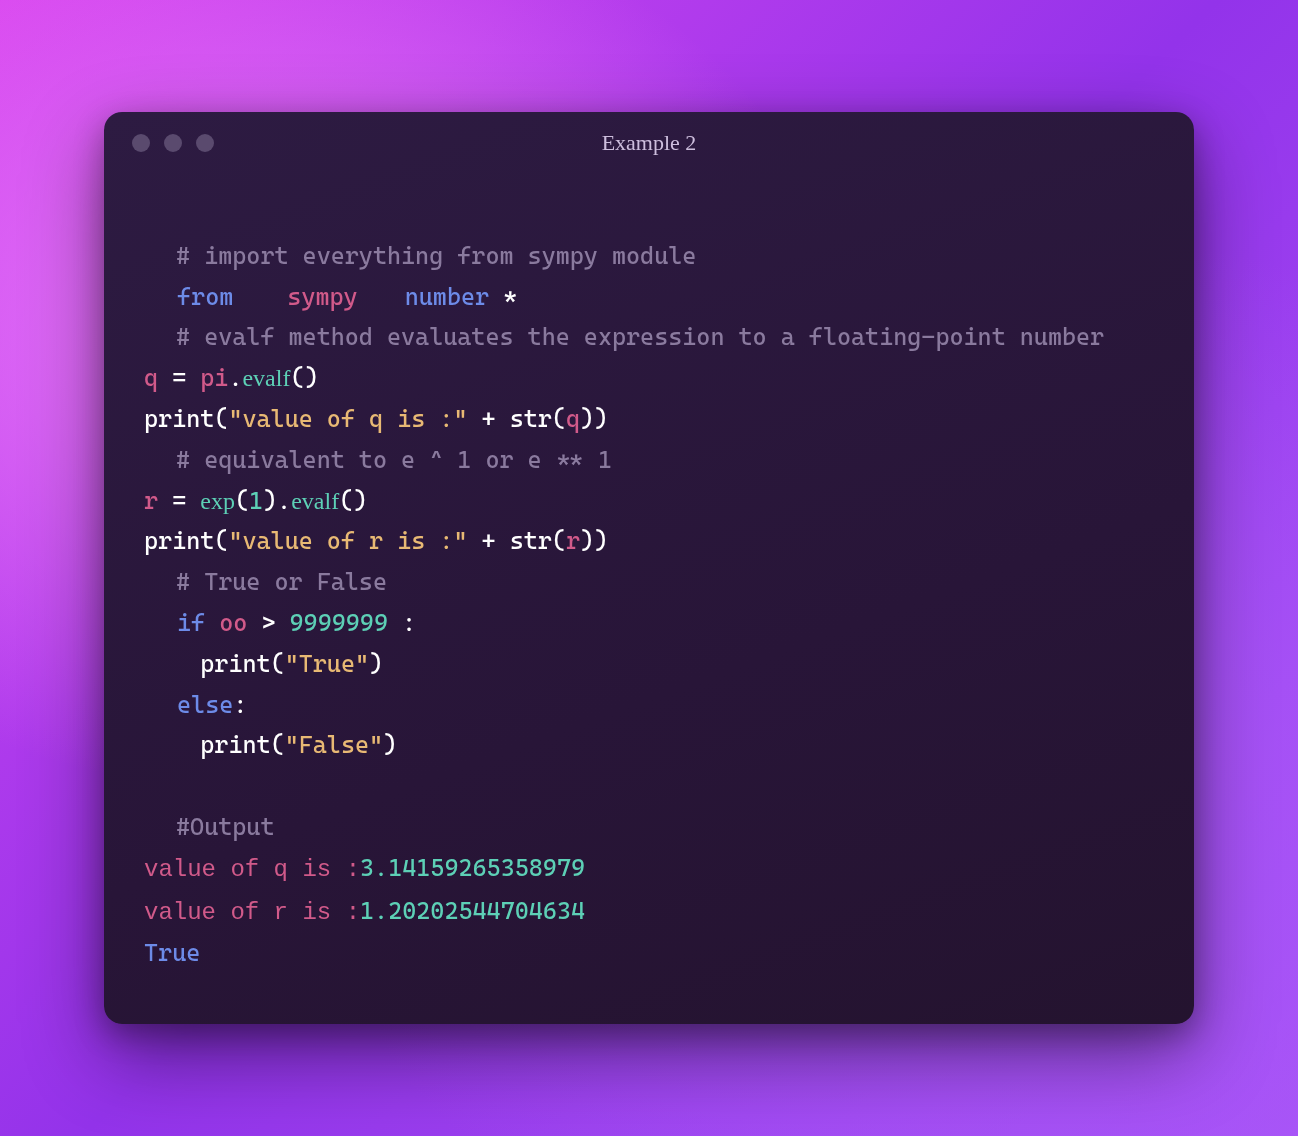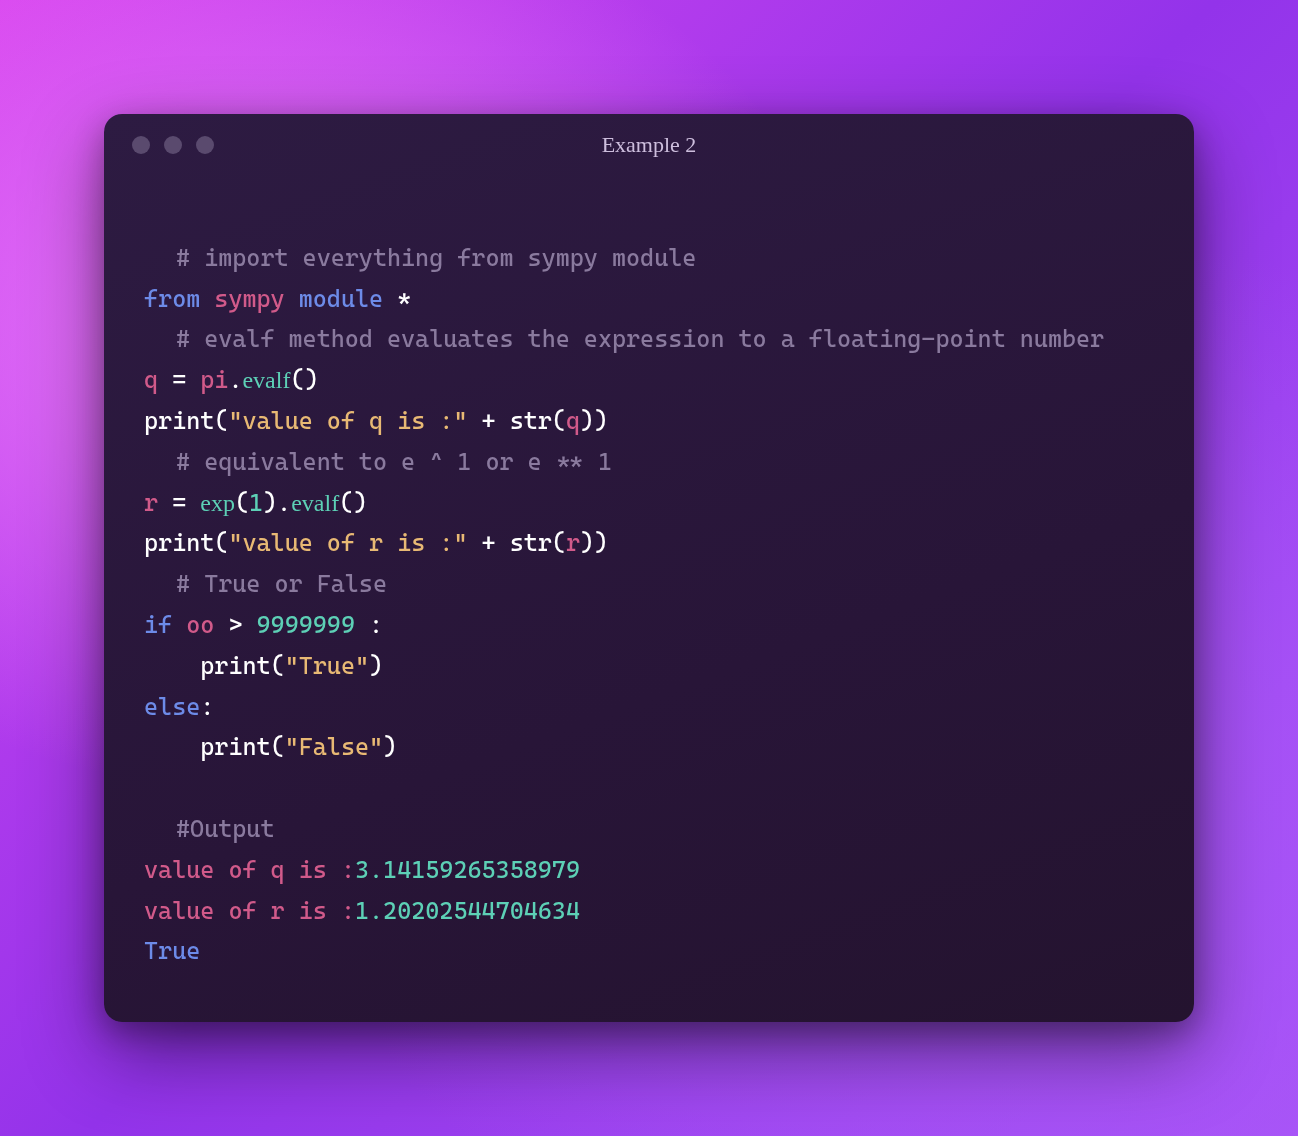--- a/index.html
+++ b/index.html
@@ -51,48 +51,48 @@
     pointer-events: none;
   }
   .code {
     padding: 70px 40px 10px 40px;
     font-size: 24px;
     line-height: 1.7;
     color: #e8e2f0;
     white-space: pre;
   }
   .c-comment { color: #8a7a9e; margin-left: 32px; }
-  .c-keyword { color: #6d8be8; }
-  .c-module  { color: #d15a8a; }
+  .c-keyword { color: #6d8be8; margin-left: 33px; }
+  .c-module  { color: #d15a8a; margin-left: 40px; }
   .c-var     { color: #d15a8a; }
   .c-func    { color: #5dd0b6; font-family: Liberation Serif, serif; }
   .c-string  { color: #e8b974; }
   .c-num     { color: #5dd0b6; }
   .c-op      { color: #ffffff; }
   .c-punct   { color: #ffffff; }
   .c-default { color: #ffffff; }
-  .c-out-lbl { color: #d15a8a; }
+  .c-out-lbl { color: #d15a8a; font-family: Liberation Mono, monospace; }
   .c-out-val { color: #5dd0b6; }
   .c-out-true{ color: #6d8be8; }
 </style>
 </head>
 <body>
 
 <div class="window">
   <div class="titlebar">
     <div class="traffic-lights">
       <div class="dot"></div>
       <div class="dot"></div>
       <div class="dot"></div>
     </div>
     <div class="title">Example 2</div>
   </div>
 
   <div class="code"><span class="c-comment"># import everything from sympy module</span>
-<span class="c-keyword">from</span> <span class="c-module">sympy</span> <span class="c-keyword">module</span> <span class="c-op">*</span>
+<span class="c-keyword">from</span> <span class="c-module">sympy</span> <span class="c-keyword">number</span> <span class="c-op">*</span>
 <span class="c-comment"># evalf method evaluates the expression to a floating-point number</span>
 <span class="c-var">q</span><span class="c-op"> = </span><span class="c-var">pi</span><span class="c-punct">.</span><span class="c-func">evalf</span><span class="c-punct">()</span>
 <span class="c-default">print</span><span class="c-punct">(</span><span class="c-string">"value of q is :"</span><span class="c-op"> + </span><span class="c-default">str</span><span class="c-punct">(</span><span class="c-var">q</span><span class="c-punct">))</span>
 <span class="c-comment"># equivalent to e ^ 1 or e ** 1</span>
 <span class="c-var">r</span><span class="c-op"> = </span><span class="c-func">exp</span><span class="c-punct">(</span><span class="c-num">1</span><span class="c-punct">)</span><span class="c-punct">.</span><span class="c-func">evalf</span><span class="c-punct">()</span>
 <span class="c-default">print</span><span class="c-punct">(</span><span class="c-string">"value of r is :"</span><span class="c-op"> + </span><span class="c-default">str</span><span class="c-punct">(</span><span class="c-var">r</span><span class="c-punct">))</span>
 <span class="c-comment"># True or False</span>
 <span class="c-keyword">if</span><span> </span><span class="c-var">oo</span><span class="c-op"> &gt; </span><span class="c-num">9999999</span><span class="c-punct"> :</span>
 <span>    </span><span class="c-default">print</span><span class="c-punct">(</span><span class="c-string">"True"</span><span class="c-punct">)</span>
 <span class="c-keyword">else</span><span class="c-punct">:</span>

